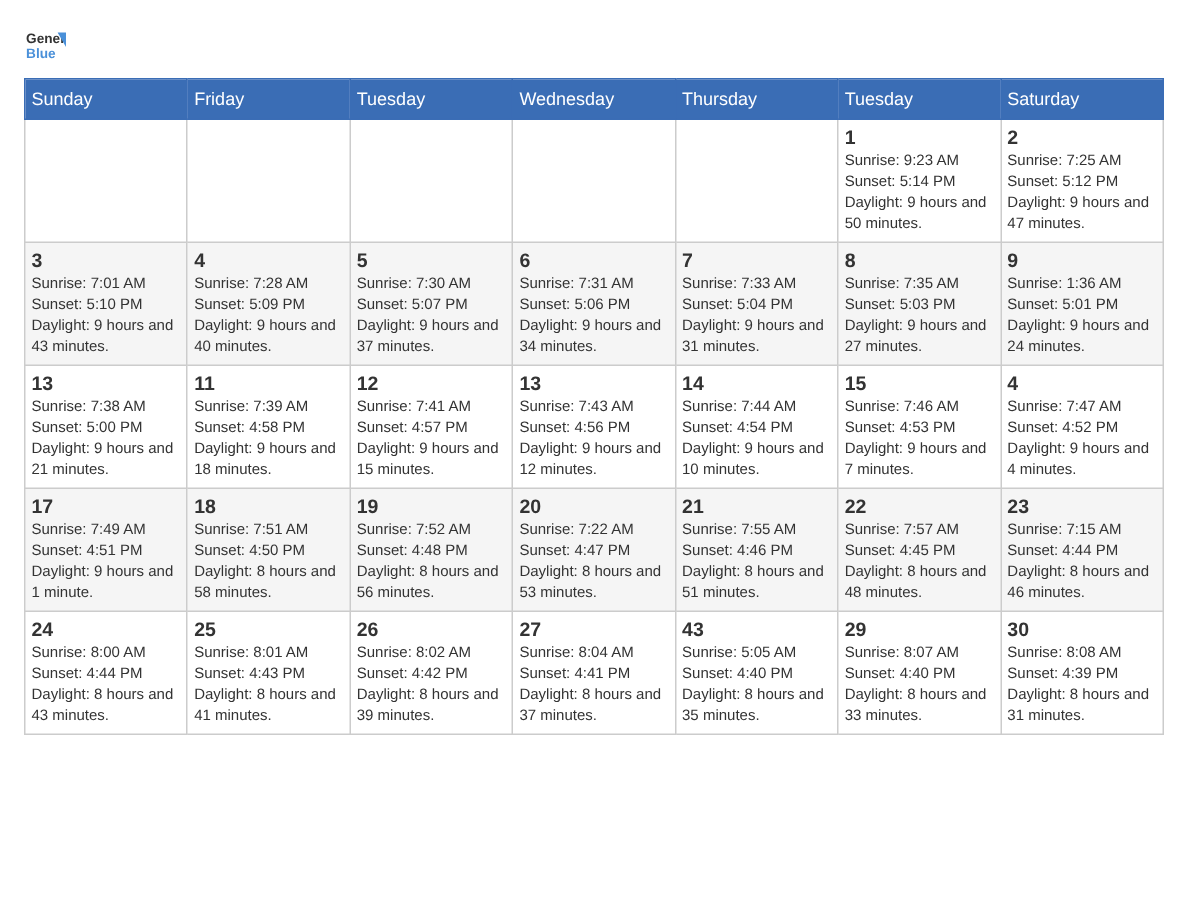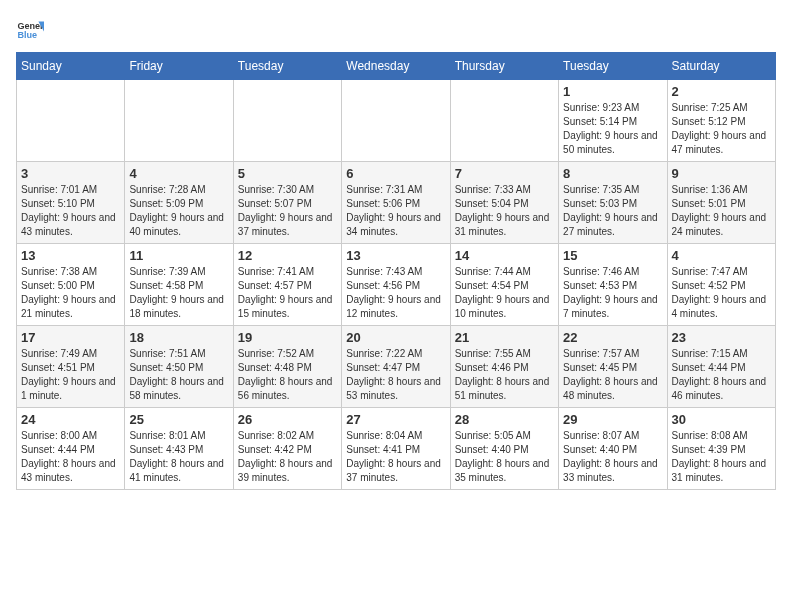--- a/index.html
+++ b/index.html
@@ -282,21 +282,21 @@
 Sunset: 4:42 PM
 Daylight: 8 hours and 39 minutes.</div>
         </td>
         <td>
           <span class="day-num">27</span>
           <div class="day-info">Sunrise: 8:04 AM
 Sunset: 4:41 PM
 Daylight: 8 hours and 37 minutes.</div>
         </td>
         <td>
-          <span class="day-num">28</span>
+          <span class="day-num">43</span>
           <div class="day-info">Sunrise: 5:05 AM
 Sunset: 4:40 PM
 Daylight: 8 hours and 35 minutes.</div>
         </td>
         <td>
           <span class="day-num">29</span>
           <div class="day-info">Sunrise: 8:07 AM
 Sunset: 4:40 PM
 Daylight: 8 hours and 33 minutes.</div>
         </td>

